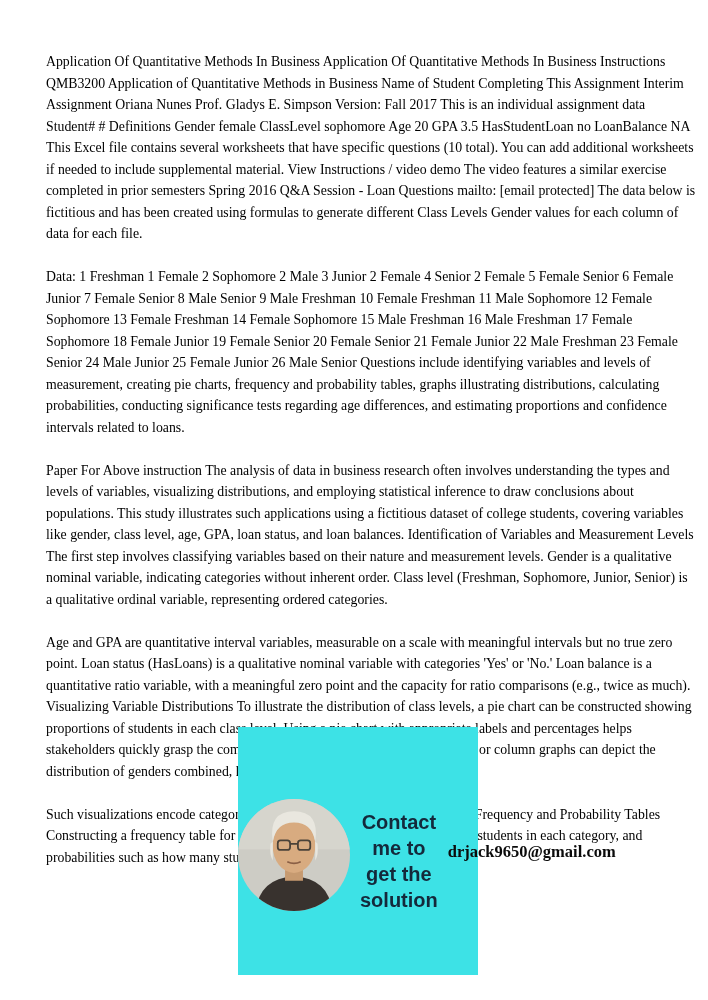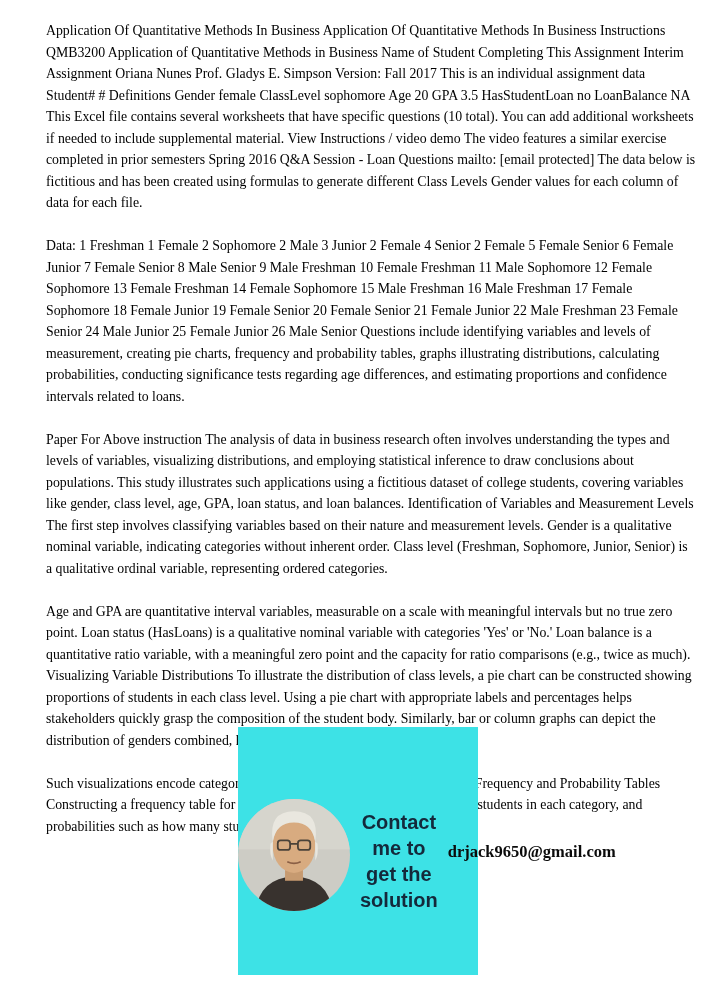--- a/index.html
+++ b/index.html
@@ -8,21 +8,21 @@
     position: relative;
     width: 708px;
     height: 1000px;
     margin: 0 auto;
     background: #ffffff;
     overflow: hidden;
     font-family: "Liberation Serif", serif;
     color: #000000;
   }
   .content {
-    padding: 20px 12px 0 46px;
+    padding: 51px 12px 0 46px;
   }
   .content p {
     font-size: 13.8px;
     line-height: 21.5px;
     margin-bottom: 21.5px;
   }
   .overlay {
     position: absolute;
     left: 238px;
     top: 727px;

